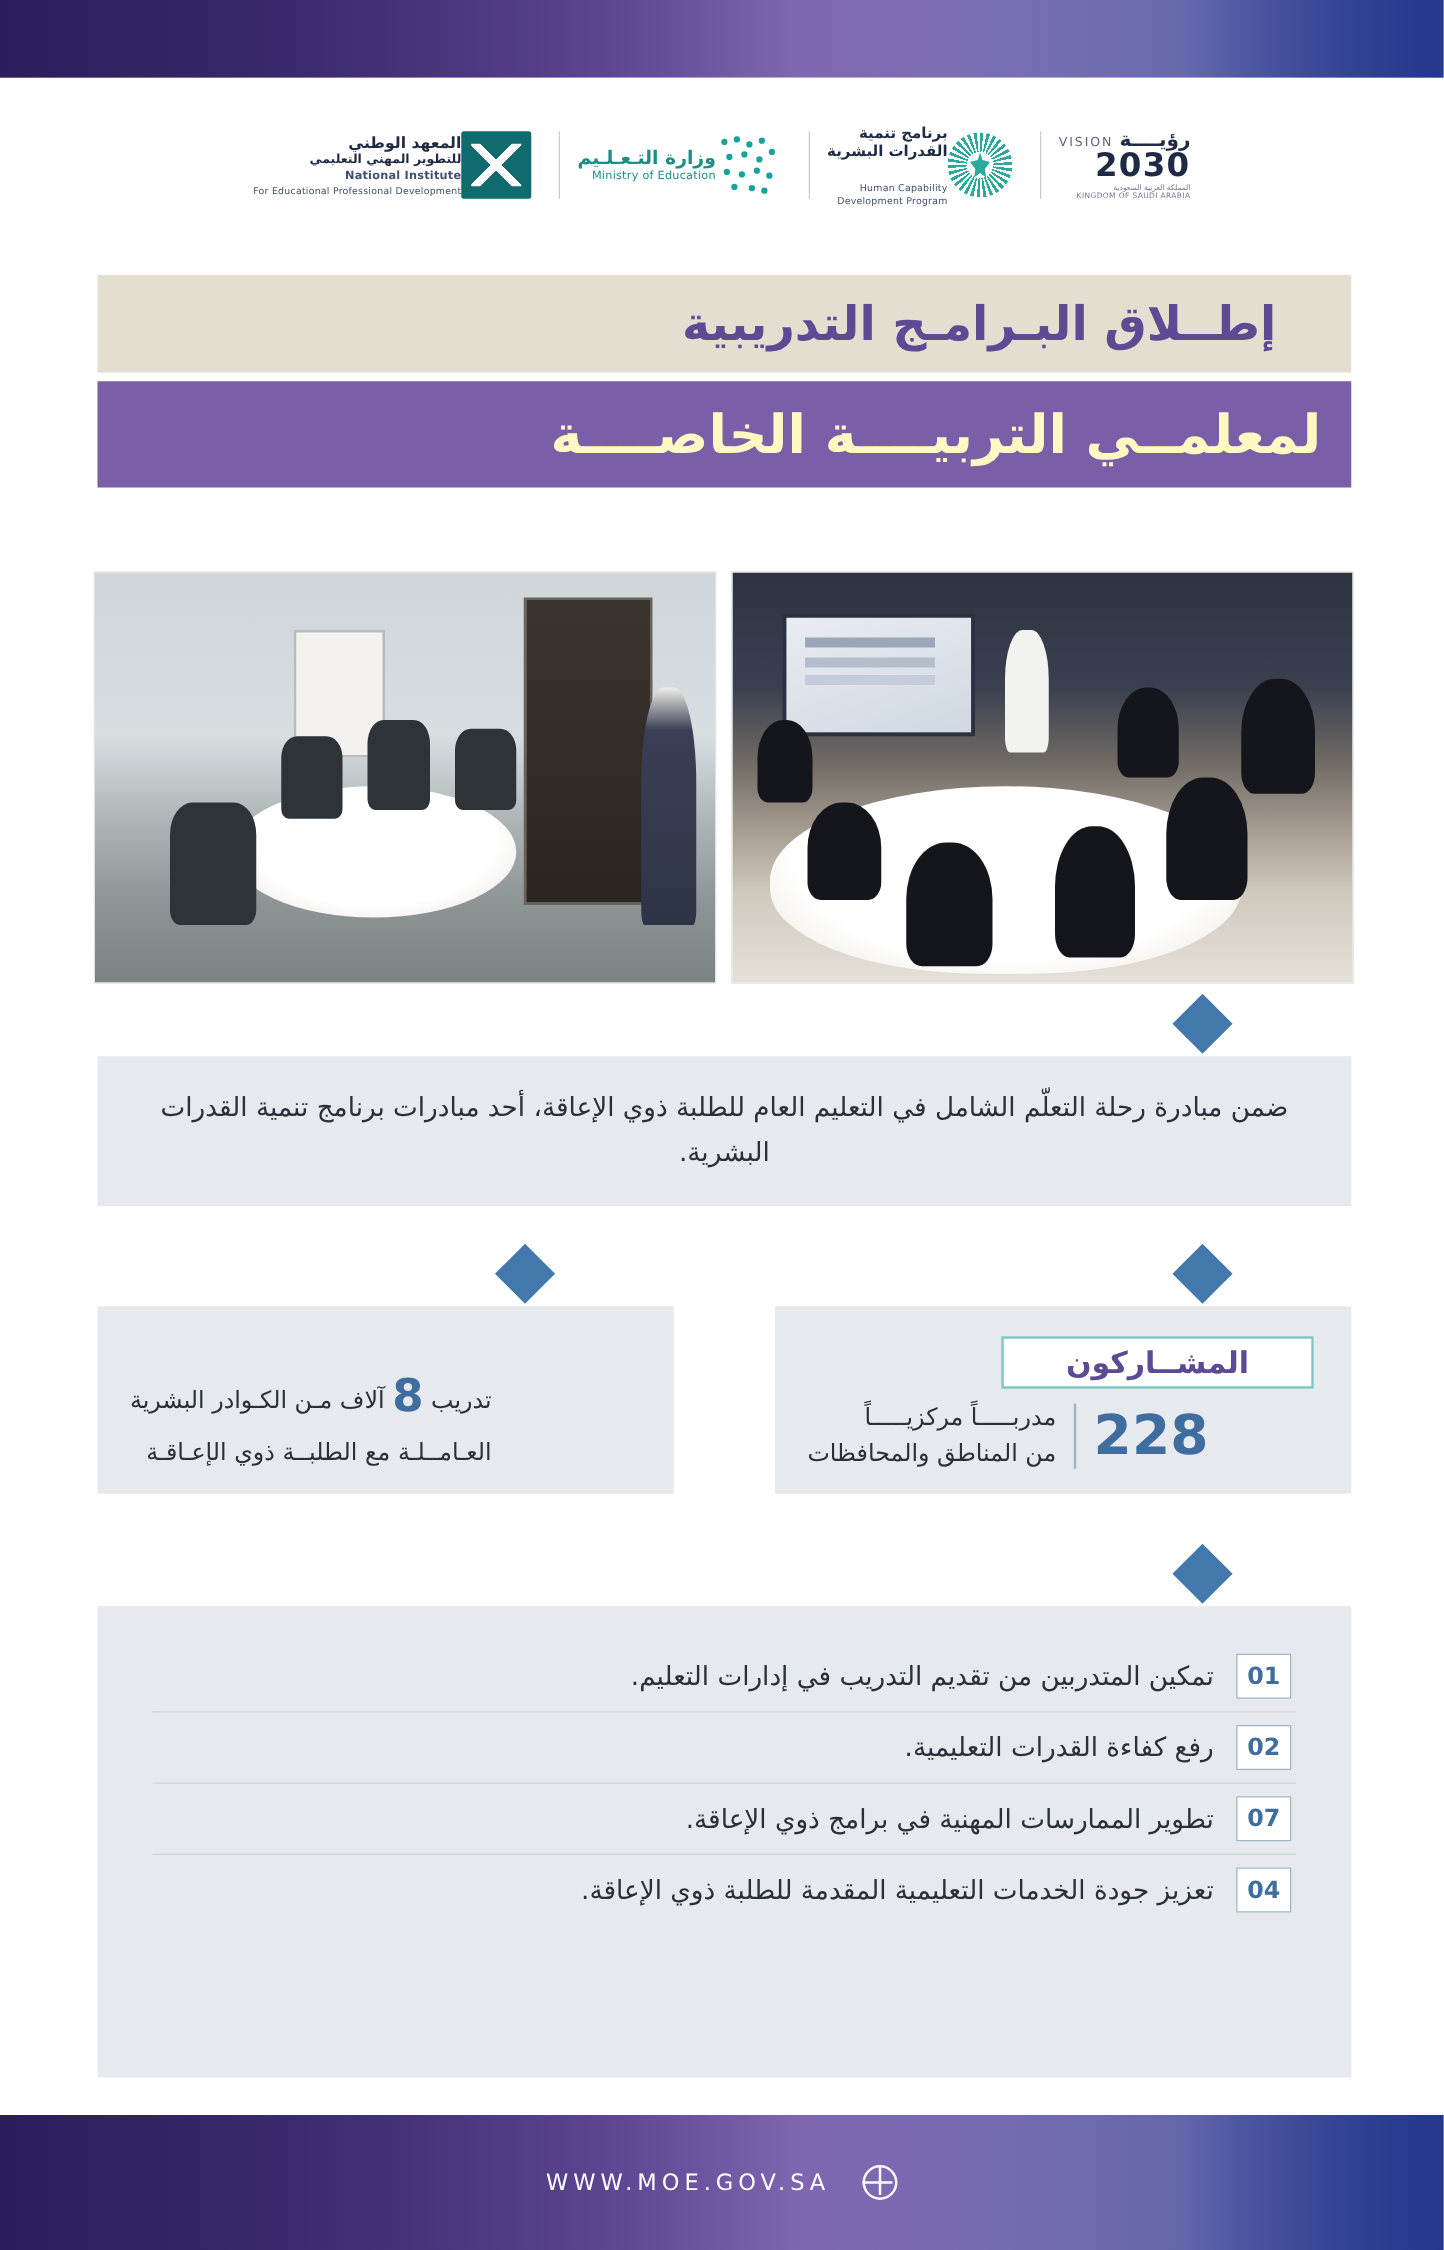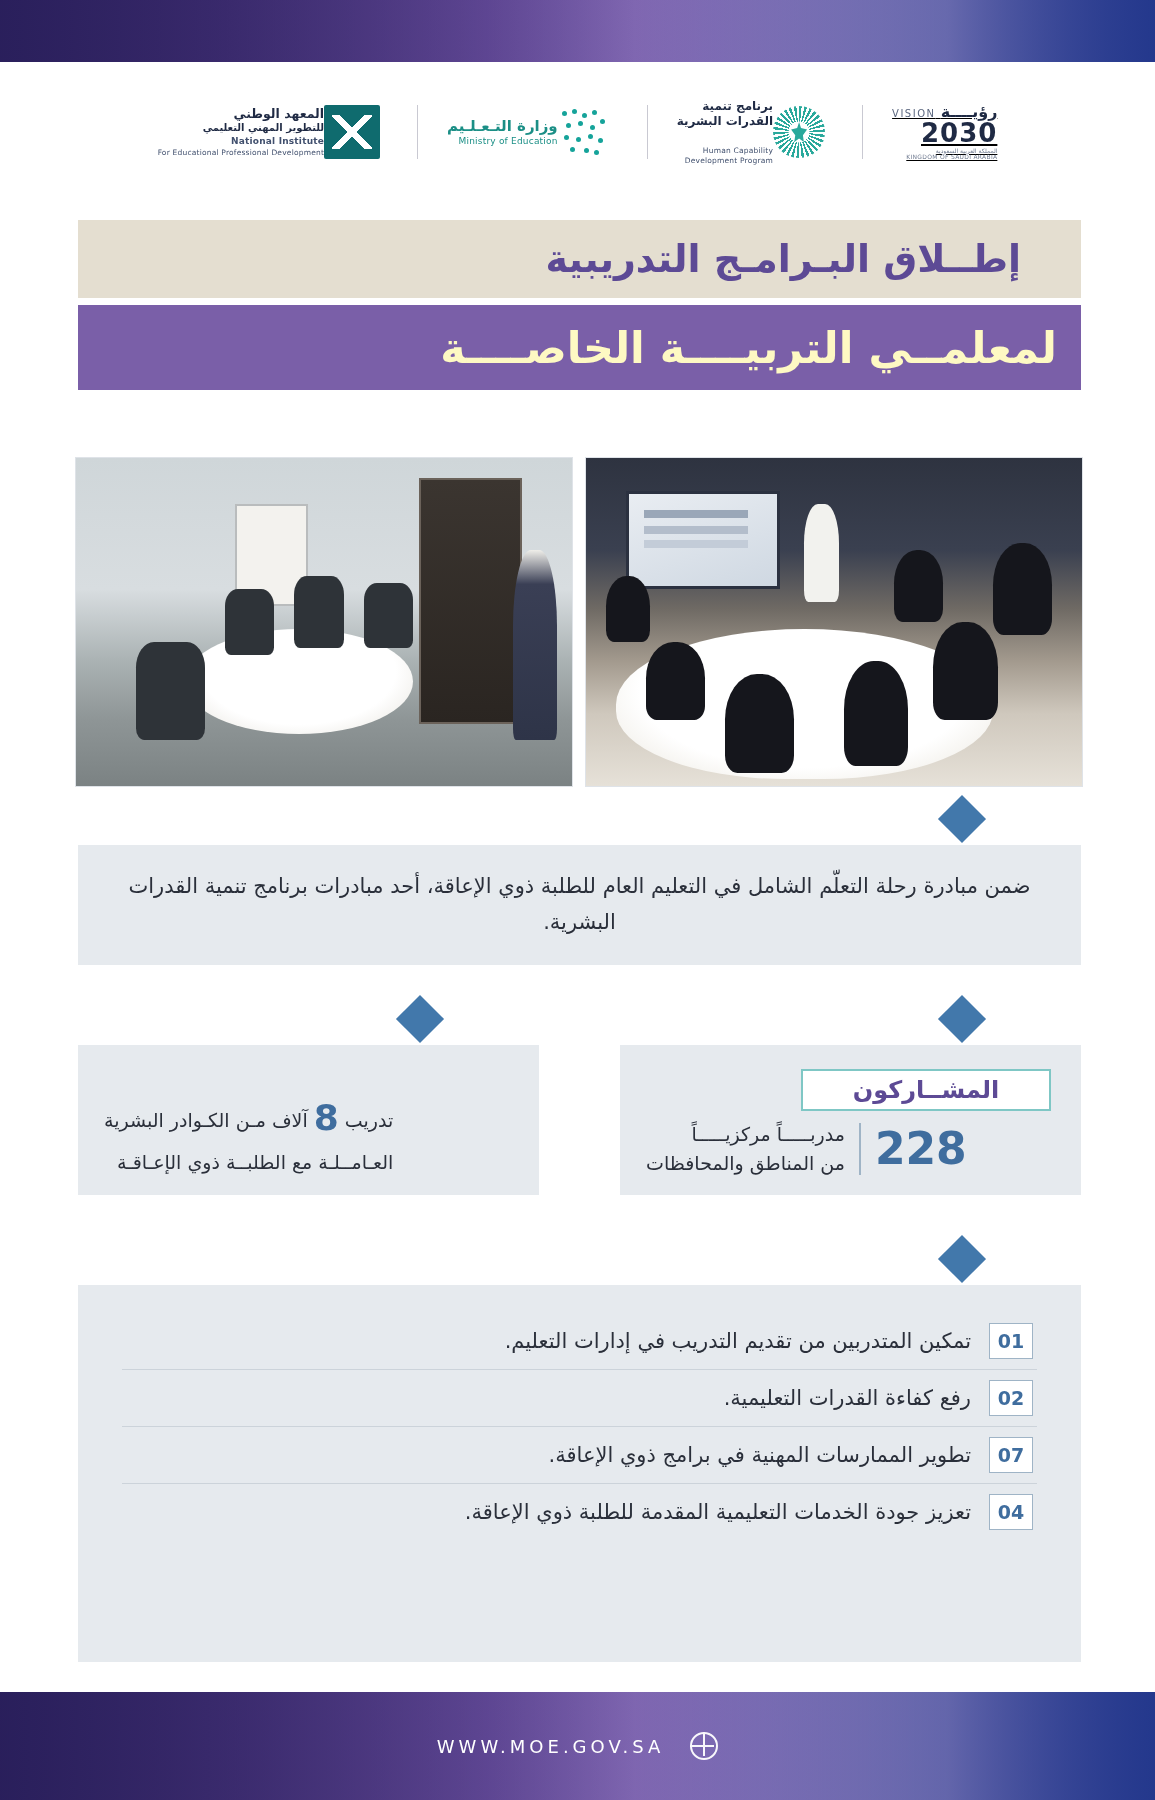--- a/index.html
+++ b/index.html
@@ -40,21 +40,21 @@
   .logo-row {
     position: absolute;
     top: 92px;
     left: 0;
     width: 1155px;
     height: 80px;
     display: flex;
     flex-direction: row-reverse;
     align-items: center;
     justify-content: center;
-    gap: 15px;
+    gap: 0px;
   }
   .logo-block {
     display: flex;
     flex-direction: row-reverse;
     align-items: center;
     padding: 0 14px;
     height: 62px;
   }
   .logo-sep {
     width: 1px;
@@ -120,21 +120,20 @@
     position: absolute;
     left: 50%; top: 50%;
     transform: translate(-50%,-50%);
     width: 16px; height: 20px;
     background: #2aa99c;
     clip-path: polygon(50% 0, 62% 30%, 100% 38%, 74% 66%, 80% 100%, 50% 82%, 20% 100%, 26% 66%, 0 38%, 38% 30%);
   }
   .vision-block {
     text-align: right;
     line-height: 1.05;
-    text-decoration: underline;
   }
   .vision-ar {
     font-size: 16px;
     font-weight: bold;
     color: #1f2a44;
   }
   .vision-en {
     font-size: 10px;
     color: #5c6880;
     letter-spacing: 1.5px;

